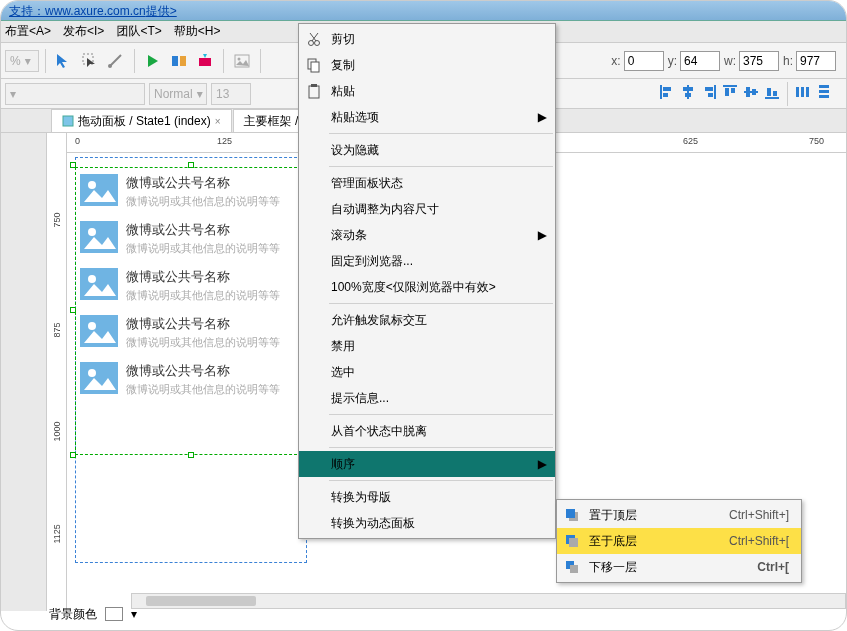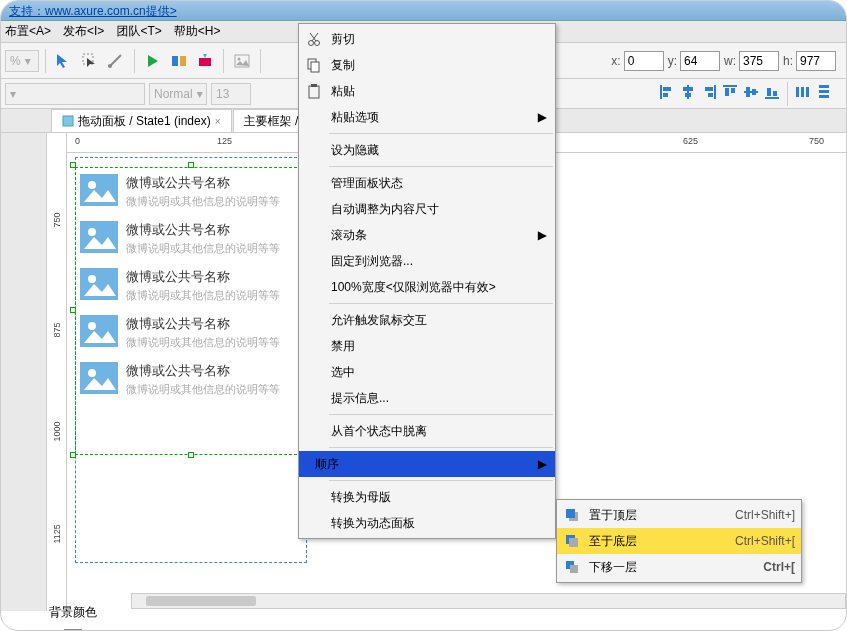--- a/index.html
+++ b/index.html
@@ -42,30 +42,30 @@
 .sel-handles { position: absolute; left: 6px; top: 12px; width: 236px; height: 290px; pointer-events: none; }
 .handle { position: absolute; width: 6px; height: 6px; background: #fff; border: 1px solid #0a0; }
 .h-tl{top:-3px;left:-3px}.h-tr{top:-3px;right:-3px}.h-bl{bottom:-3px;left:-3px}.h-br{bottom:-3px;right:-3px}
 .h-tm{top:-3px;left:50%;margin-left:-3px}.h-bm{bottom:-3px;left:50%;margin-left:-3px}
 .h-ml{left:-3px;top:50%;margin-top:-3px}.h-mr{right:-3px;top:50%;margin-top:-3px}
 .left-gutter { width: 46px; background: #e9e9e9; border-right: 1px solid #ccc; }
 .hscroll { position: absolute; bottom: 2px; left: 64px; right: 0; height: 16px; background: #eee; border: 1px solid #ccc; }
 .hscroll .thumb2 { position: absolute; left: 14px; width: 110px; height: 10px; top: 2px; background: #c9c9c9; border-radius: 2px; }
 .ctx-menu { position: absolute; left: 297px; top: 22px; width: 258px; background: #f4f4f4; border: 1px solid #999; box-shadow: 2px 2px 4px rgba(0,0,0,0.25); padding: 2px 0; }
 .ctx-item { height: 26px; display: flex; align-items: center; padding: 0 24px 0 32px; position: relative; }
-.ctx-item.hl { background: #1d4ed8; padding-left: 16px; }
+.ctx-item.hl { background: #0f766e; }
 .ctx-sep { height: 1px; background: #d0d0d0; margin: 3px 2px 3px 30px; }
 .ctx-item .arrow { position: absolute; right: 8px; }
 .ctx-item .ico { position: absolute; left: 6px; width: 18px; height: 18px; display: flex; align-items: center; justify-content: center; }
 .submenu { position: absolute; left: 555px; top: 498px; width: 246px; background: #f4f4f4; border: 1px solid #999; box-shadow: 2px 2px 4px rgba(0,0,0,0.25); padding: 2px 0; }
-.sub-item { height: 26px; display: flex; align-items: center; padding: 0 6px 0 32px; position: relative; justify-content: space-between; }
+.sub-item { height: 26px; display: flex; align-items: center; padding: 0 12px 0 32px; position: relative; justify-content: space-between; }
 .sub-item.hl { background: #fde047; }
 .sub-item .sc { color: #555; }
 .sub-item .ico { position: absolute; left: 6px; width: 18px; height: 18px; display: flex; align-items: center; justify-content: center; }
-.bottom-panel { position: absolute; bottom: 6px; left: 48px; height: 20px; display: flex; align-items: center; gap: 8px; flex-direction: column; }
+.bottom-panel { position: absolute; bottom: 6px; left: 48px; height: 20px; display: flex; align-items: center; gap: 8px; }
 .bottom-panel .swatch { width: 18px; height: 14px; border: 1px solid #888; background: #fff; }
 </style>
 </head>
 <body>
 
 <div class="titlebar">
   <span>支持：</span><span>www.axure.com.cn</span><span>提供&gt;</span>
 </div>
 
 <div class="menubar">

